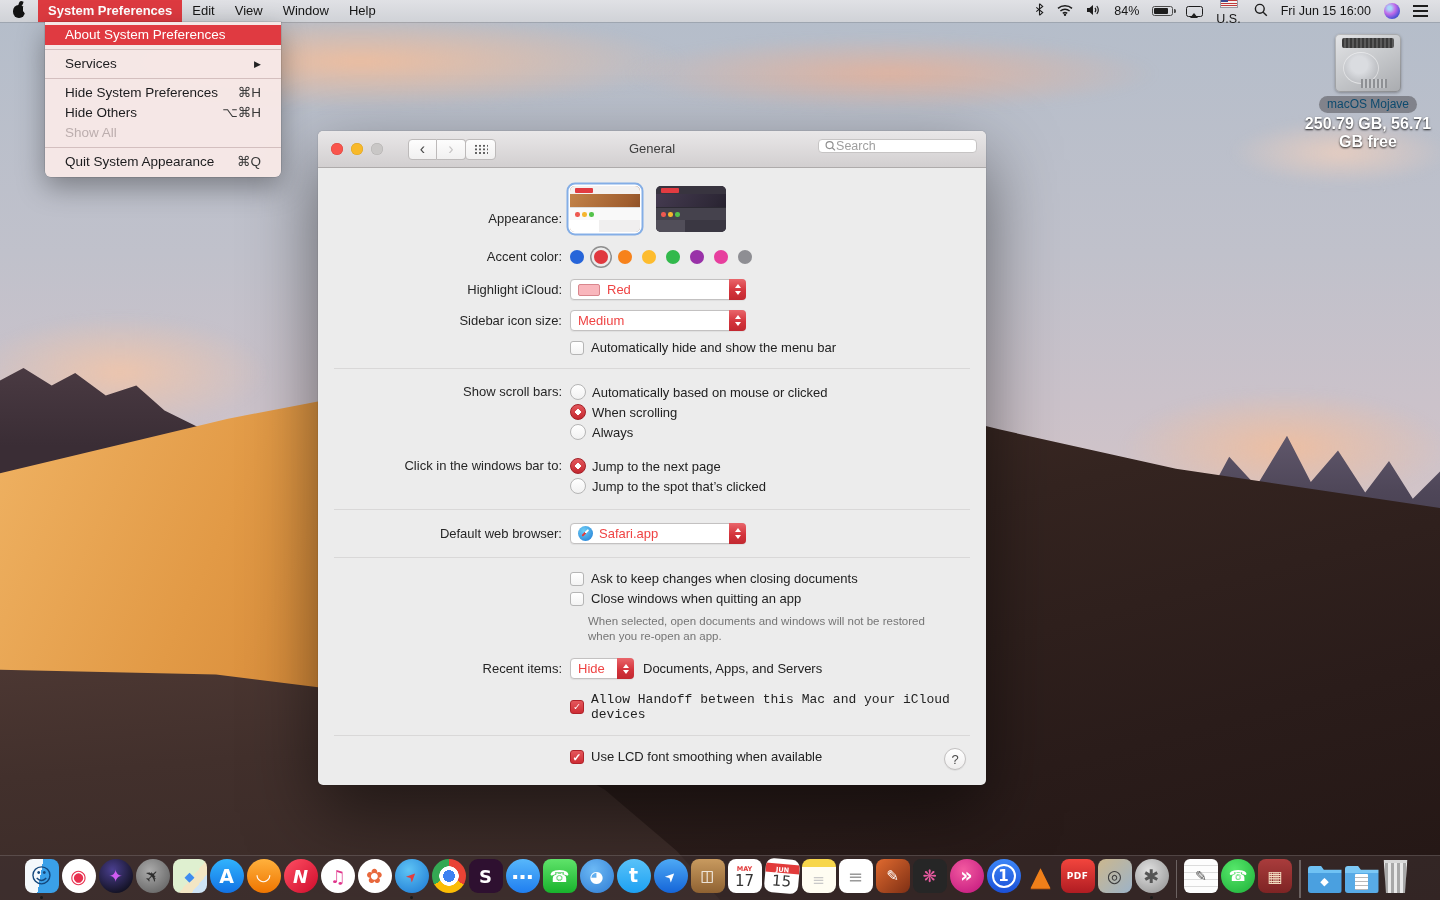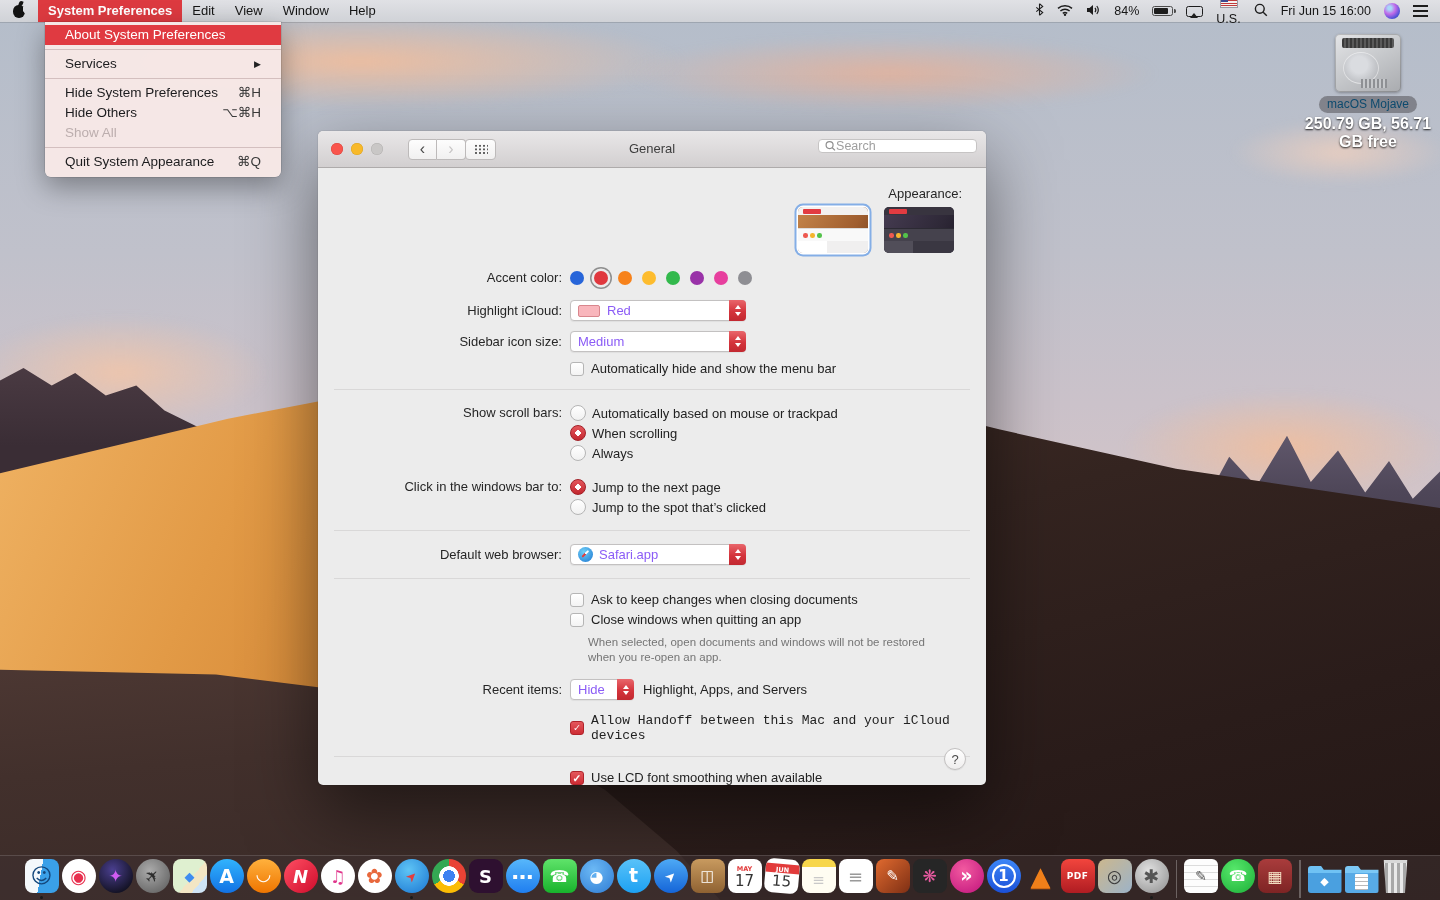--- a/index.html
+++ b/index.html
@@ -132,21 +132,21 @@
   .chk.on::after { content:"✓"; color:#fff; font-size:10.5px; font-weight:bold; line-height:13px; display:block; }
   .chk-lbl { font-size:13px; color:#222; }
 
   .radio-row { display:flex; align-items:center; height:20px; }
   .rad { width:16px; height:16px; border-radius:50%; border:1px solid #b5b5b5; background:linear-gradient(#fff,#f1f1f1); margin-right:6px; flex:none; }
   .rad.on { background:radial-gradient(circle at center,#fff 0 2.7px,rgba(255,255,255,0) 2.8px), linear-gradient(#e4575c,#c3272f); border-color:#a21f26; }
   .rad-lbl { font-size:13px; color:#222; }
   .stack { flex-direction:column; align-items:flex-start; }
 
   .sel { height:21px; width:176px; background:#fff; border:1px solid #c3c1c1; border-radius:4px; position:relative;
-    display:flex; align-items:center; padding-left:7px; font-size:13px; color:#8b5cf6; box-shadow:0 0.5px 1px rgba(0,0,0,.06); }
+    display:flex; align-items:center; padding-left:7px; font-size:13px; color:#ef4444; box-shadow:0 0.5px 1px rgba(0,0,0,.06); }
   .sel .cap { position:absolute; right:-1px; top:-1px; bottom:-1px; width:17px; border-radius:0 4px 4px 0;
     background:linear-gradient(#e9666b 0%,#d4343c 55%,#c22830 100%); display:flex; flex-direction:column; align-items:center; justify-content:center; gap:2.5px; }
   .sel .cap i { width:0; height:0; border-left:3.5px solid transparent; border-right:3.5px solid transparent; }
   .sel .cap .up { border-bottom:4px solid #fff; }
   .sel .cap .dn { border-top:4px solid #fff; }
   .sel.small { width:64px; }
   .swatch { width:22px; height:12px; background:#f9b6bc; border:1px solid #d9868d; border-radius:2px; margin-right:7px; }
   .safari-ico { width:15px; height:15px; border-radius:50%; background:radial-gradient(circle at 38% 32%,#70d0f7,#1b76d2); margin-right:6px; position:relative; flex:none; }
   .safari-ico::after { content:""; position:absolute; left:3.2px; top:6.2px; width:8.5px; height:2.2px; border-radius:1px;
     background:linear-gradient(90deg,#e23d3d 50%,#fff 50%); transform:rotate(-45deg); }
@@ -363,21 +363,21 @@
         <svg width="12" height="12" viewBox="0 0 14 14">
             <circle cx="5.8" cy="5.8" r="4.4" stroke="#8e8e8e" stroke-width="1.5" fill="none"></circle>
             <path d="M9.2 9.2l3.4 3.4" stroke="#8e8e8e" stroke-width="1.5"></path>
           </svg>
         <input type="text" placeholder="Search" style="">
       </div>
     </div>
 
     <div class="content">
 
-      <div class="row" style="margin-top:18px; align-items:flex-end;flex-direction:column;">
+      <div class="row" style="margin-top:18px; align-items:flex-end;">
         <div class="lbl" style="padding-bottom:6px;">Appearance:</div>
         <div class="ctl">
           <div class="thumb light sel-ring">
             <span class="tb">
                 <i></i>
               </span>
             <span class="card">
                 <span class="dots3">
                   <i class="r"></i>
                   <i class="y"></i>
@@ -445,21 +445,21 @@
         </label>
       </div>
 
       <div class="hr"></div>
 
       <div class="row" style="align-items:flex-start;">
         <div class="lbl" style="padding-top:2px;">Show scroll bars:</div>
         <div class="ctl stack" id="scrollbars-options">
             <label class="radio-row">
               <span class="rad"></span>
-              <span class="rad-lbl">Automatically based on mouse or trackpad</span>
+              <span class="rad-lbl">Automatically based on mouse or clicked</span>
             </label>
             <label class="radio-row">
               <span class="rad on"></span>
               <span class="rad-lbl">When scrolling</span>
             </label>
             <label class="radio-row">
               <span class="rad"></span>
               <span class="rad-lbl">Always</span>
             </label>
           </div>
@@ -513,21 +513,21 @@
 
       <div class="row" style="margin-top:14px;">
         <div class="lbl">Recent items:</div>
         <div class="sel small">
           <span>Hide</span>
           <span class="cap">
               <i class="up"></i>
               <i class="dn"></i>
             </span>
         </div>
-        <span class="suffix">Highlight, Apps, and Servers</span>
+        <span class="suffix">Documents, Apps, and Servers</span>
       </div>
 
       <div class="row" style="margin-top:13px;font-family:Liberation Mono, monospace;">
         <div class="lbl"></div>
         <label class="chk-row">
           <span class="chk on"></span>
           <span class="chk-lbl">Allow Handoff between this Mac and your iCloud devices</span>
         </label>
       </div>
 

